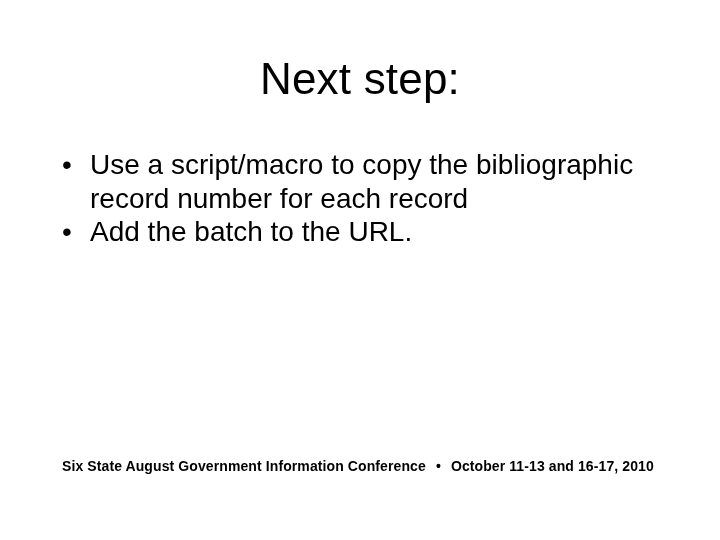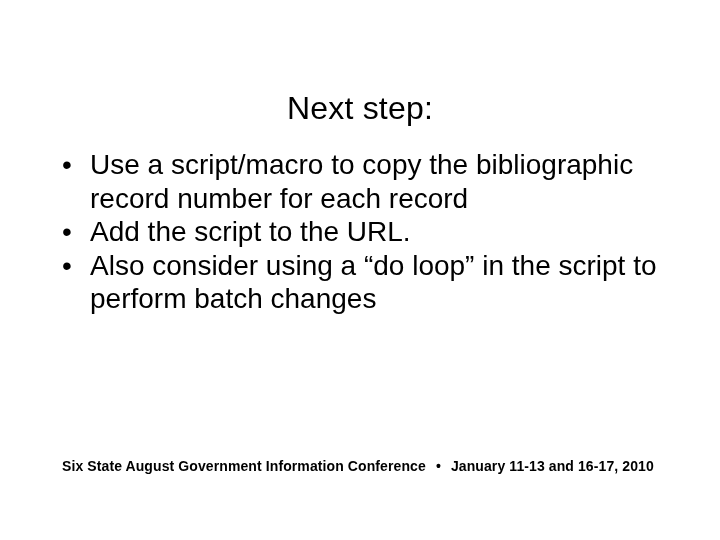--- a/index.html
+++ b/index.html
@@ -17,24 +17,23 @@
     height: 540px;
     position: relative;
     box-sizing: border-box;
   }
   .title {
     position: absolute;
     top: 54px;
     left: 0;
     width: 100%;
     text-align: center;
-    font-size: 32px;
+    font-size: 44px;
     font-weight: 400;
     letter-spacing: 0.2px;
-    margin-top: 36px;
   }
   .body {
     position: absolute;
     top: 148px;
     left: 62px;
     right: 34px;
   }
   ul.bullets {
     list-style: none;
     margin: 0;
@@ -73,23 +72,22 @@
 </style>
 </head>
 <body>
 
 <div class="slide">
   <div class="title">Next step:</div>
 
   <div class="body">
     <ul class="bullets">
       <li>Use a script/macro to copy the bibliographic record number for each record</li>
-      <li>Add the script to the URL.</li>
-      <li>Also consider using a “do loop” in the script to perform batch changes</li>
+      <li>Add the batch to the URL.</li>
     </ul>
   </div>
 
   <div class="footer">
     <span>Six State August Government Information Conference</span>
     <span class="dot">•</span>
-    <span>January 11-13 and 16-17, 2010</span>
+    <span>October 11-13 and 16-17, 2010</span>
   </div>
 </div>
 
 </body></html>

